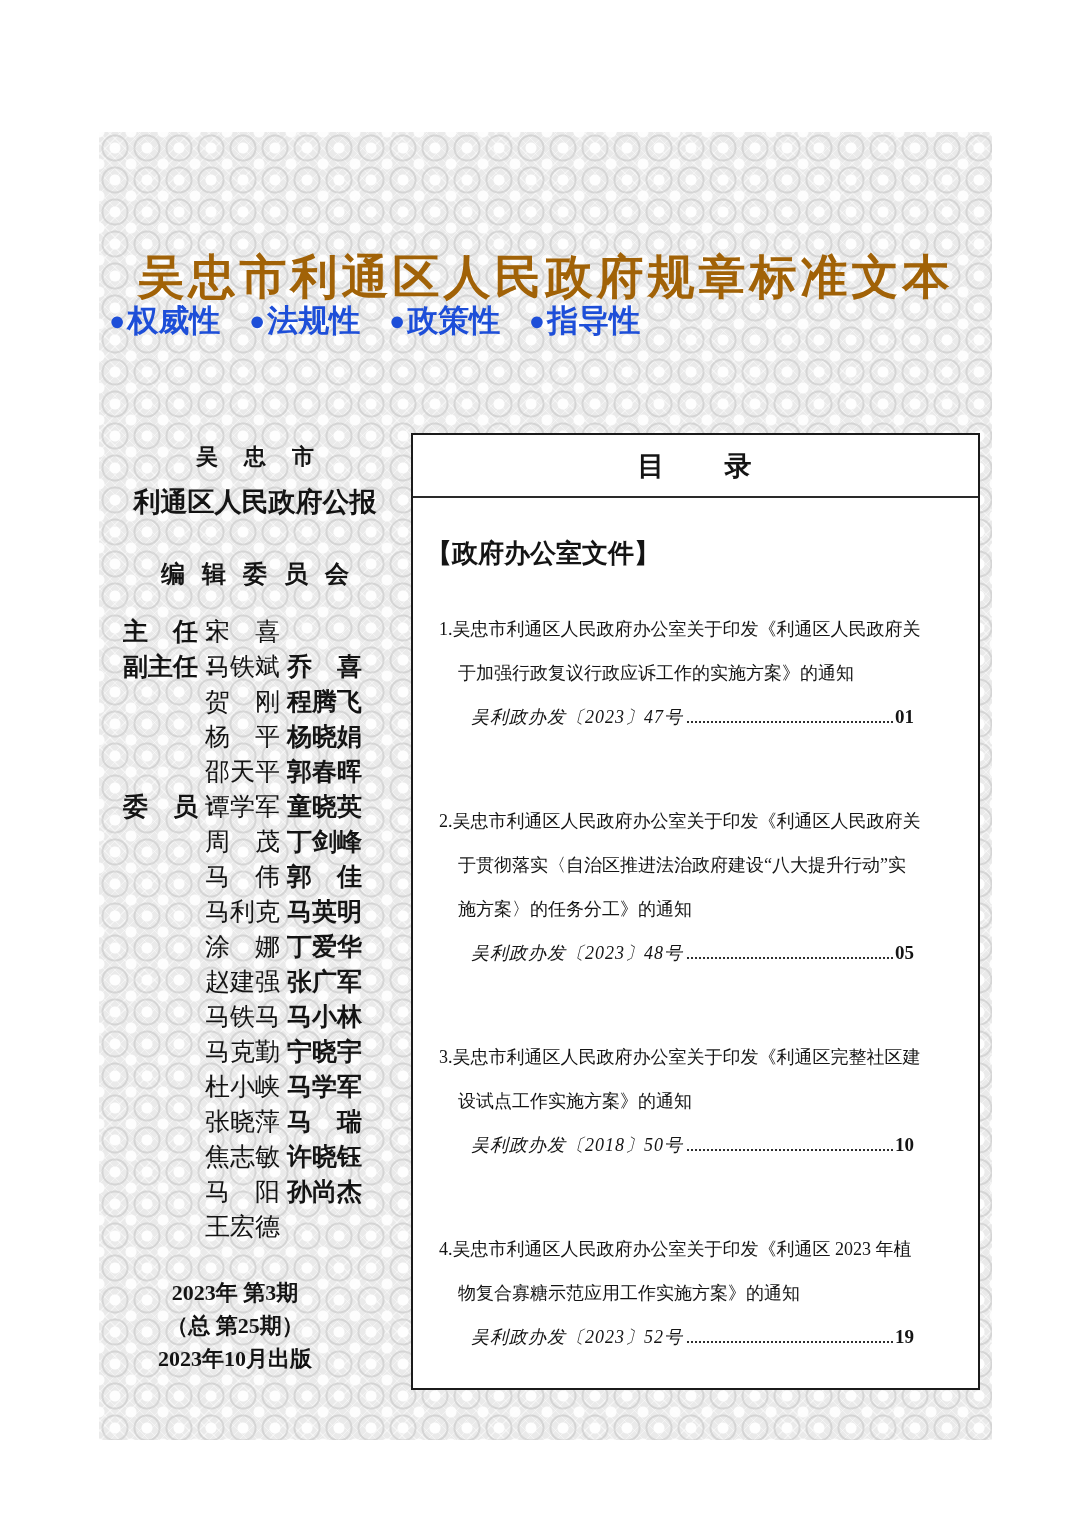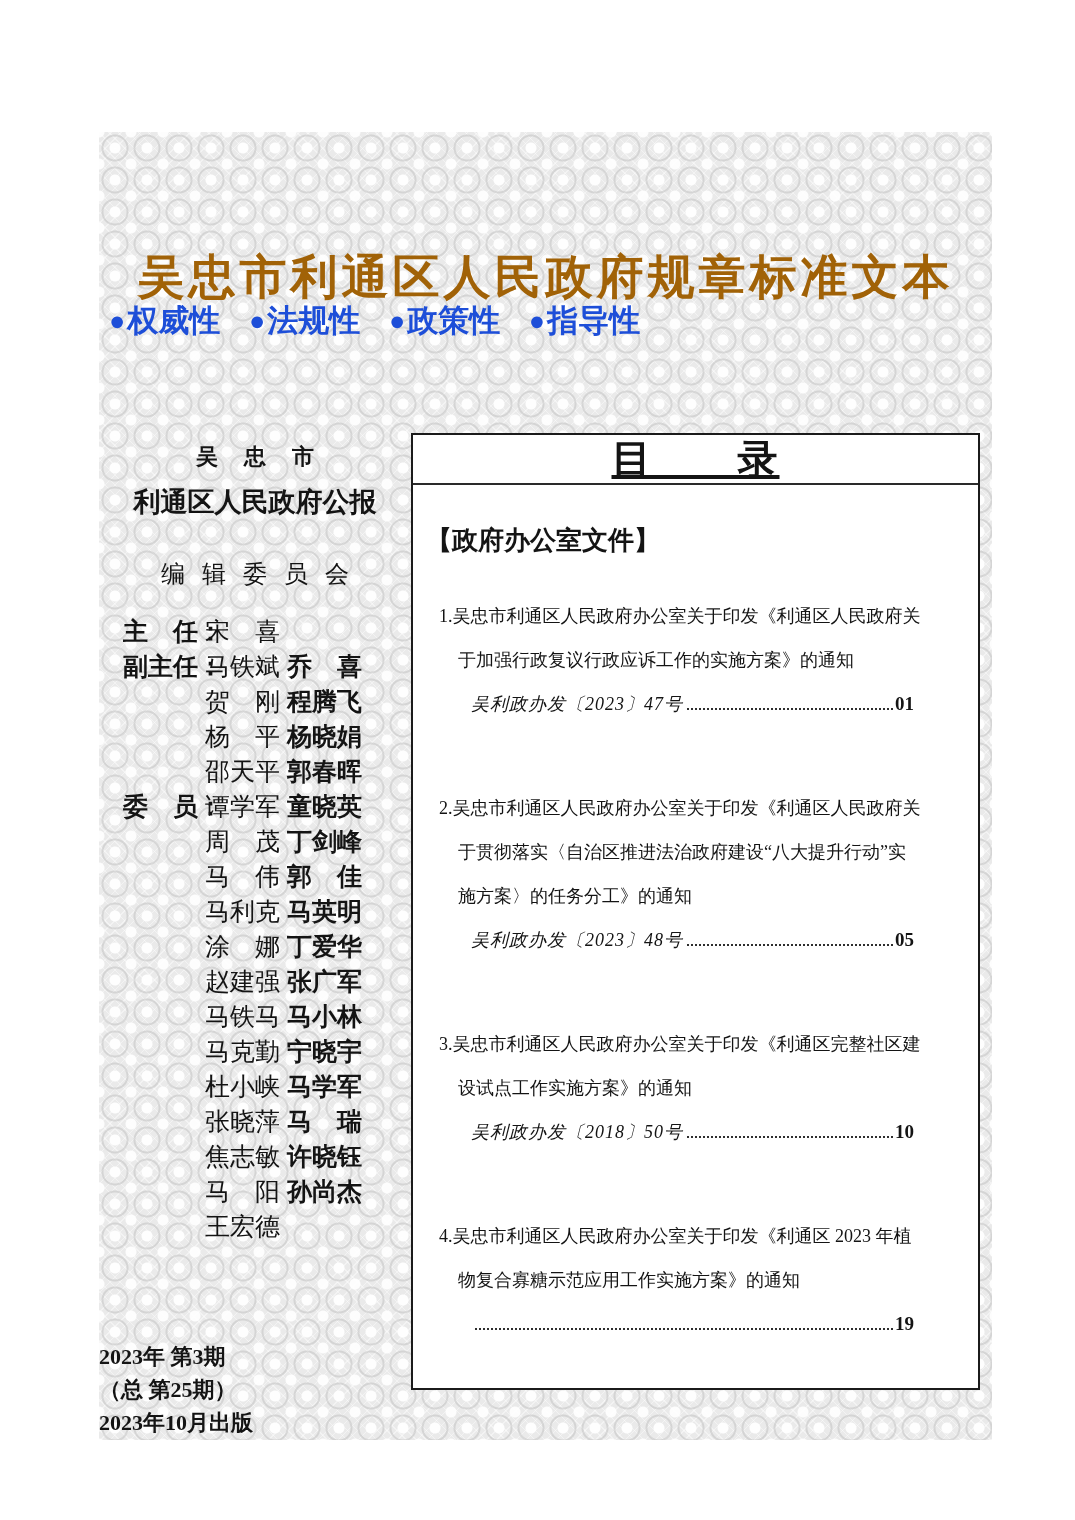--- a/index.html
+++ b/index.html
@@ -43,46 +43,46 @@
     position:absolute; left:99px; top:442px; width:312px; text-align:center;
     font-size:22px; font-weight:700; letter-spacing:26px; padding-left:26px; white-space:nowrap;
   }
   .gazette-name2 {
     position:absolute; left:99px; top:484px; width:312px; text-align:center;
     font-size:27px; font-weight:700; white-space:nowrap;
   }
   .committee-heading {
     position:absolute; left:99px; top:558px; width:312px; text-align:center;
     font-family:"Liberation Sans","DejaVu Sans",sans-serif;
-    font-size:24px; font-weight:400; letter-spacing:17px; padding-left:17px; white-space:nowrap;
+    font-size:24px; font-weight:700; letter-spacing:17px; padding-left:17px; white-space:nowrap;
   }
   .roles {
     position:absolute; left:123px; top:614px; width:280px;
     font-size:25px; line-height:35px;
   }
   .role-row { display:flex; white-space:nowrap; }
   .role-label {
     width:82px; flex:0 0 82px;
     font-family:"Liberation Sans","DejaVu Sans",sans-serif; font-weight:700;
   }
   .role-name { width:82px; flex:0 0 82px; }
   .role-name + .role-name { margin-left:0px;font-weight:bold; }
   .issue-info {
-    position:absolute; left:99px; top:1340px; width:272px; text-align:left;
+    position:absolute; left:99px; top:1276px; width:272px; text-align:center;
     font-size:22px; line-height:33px; font-weight:600;
   }
   
   .toc-box {
     position:absolute; left:411px; top:433px; width:569px; height:957px;
     background:#ffffff; border:2px solid #1b1b1b;
   }
   .toc-header {
-    height:50px; border-bottom:2px solid #2a2a2a;
+    height:63px; border-bottom:2px solid #2a2a2a;
     display:flex; align-items:center; justify-content:center;
-    font-size:40px; font-weight:700; letter-spacing:2px;text-decoration:underline;
+    font-size:27px; font-weight:700; letter-spacing:2px;
   }
   .toc-body { padding:38px 64px 0 26px; }
   .toc-section {
     margin-left:-13px; font-size:26px; font-weight:700;
     font-family:"Liberation Sans","DejaVu Sans",sans-serif; white-space:nowrap;
   }
   .toc-entries { margin-top:36px; }
   .toc-entry { margin-bottom:60px; font-size:18px; line-height:44px; }
   .toc-line { white-space:nowrap; }
   .toc-line.cont { padding-left:19px; }
@@ -241,20 +241,21 @@
           <span class="doc-number">吴利政办发〔2018〕50号</span>
           <span class="dot-leader"></span>
           <span class="page-number">10</span>
         </div>
       </div>
 
       <div class="toc-entry">
         <div class="toc-line">4.吴忠市利通区人民政府办公室关于印发《利通区 2023 年植</div>
         <div class="toc-line cont">物复合寡糖示范应用工作实施方案》的通知</div>
         <div class="doc-line">
+          <span class="doc-number">吴利政办发〔2023〕52号</span>
           <span class="dot-leader"></span>
           <span class="page-number">19</span>
         </div>
       </div>
 
     </div>
   </div>
 </section>
 
 </body></html>

